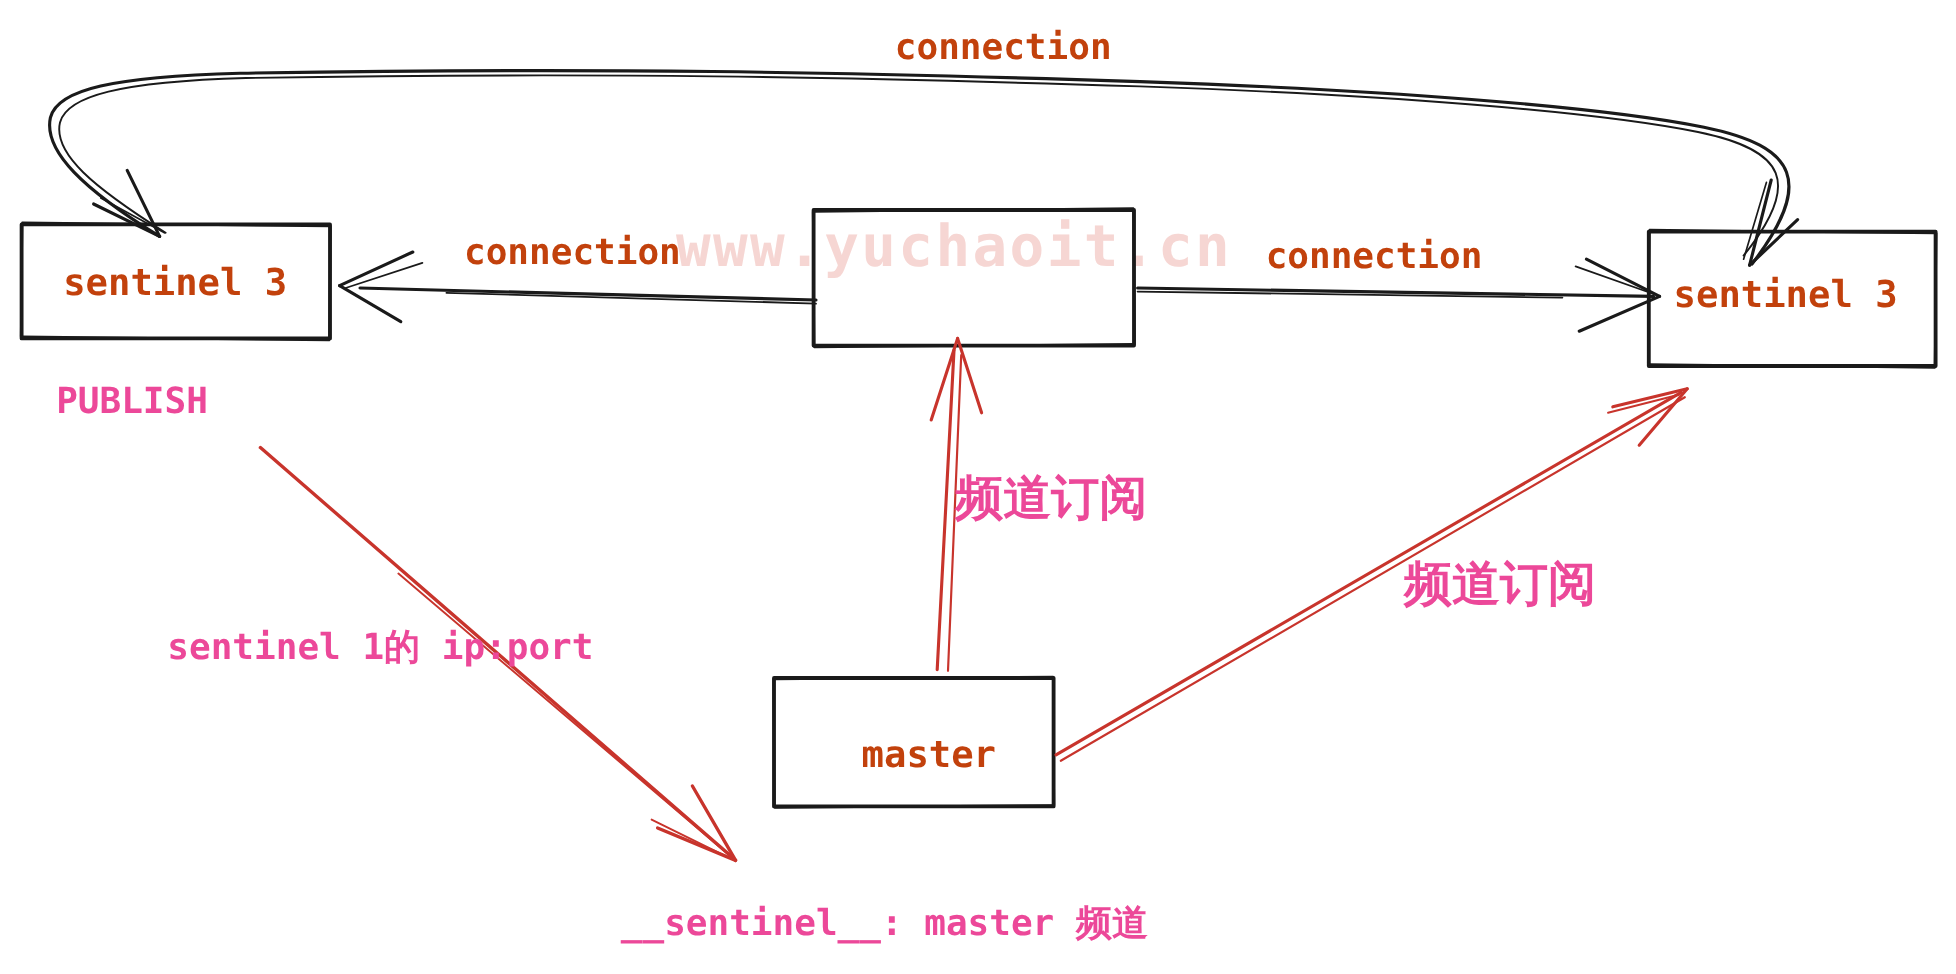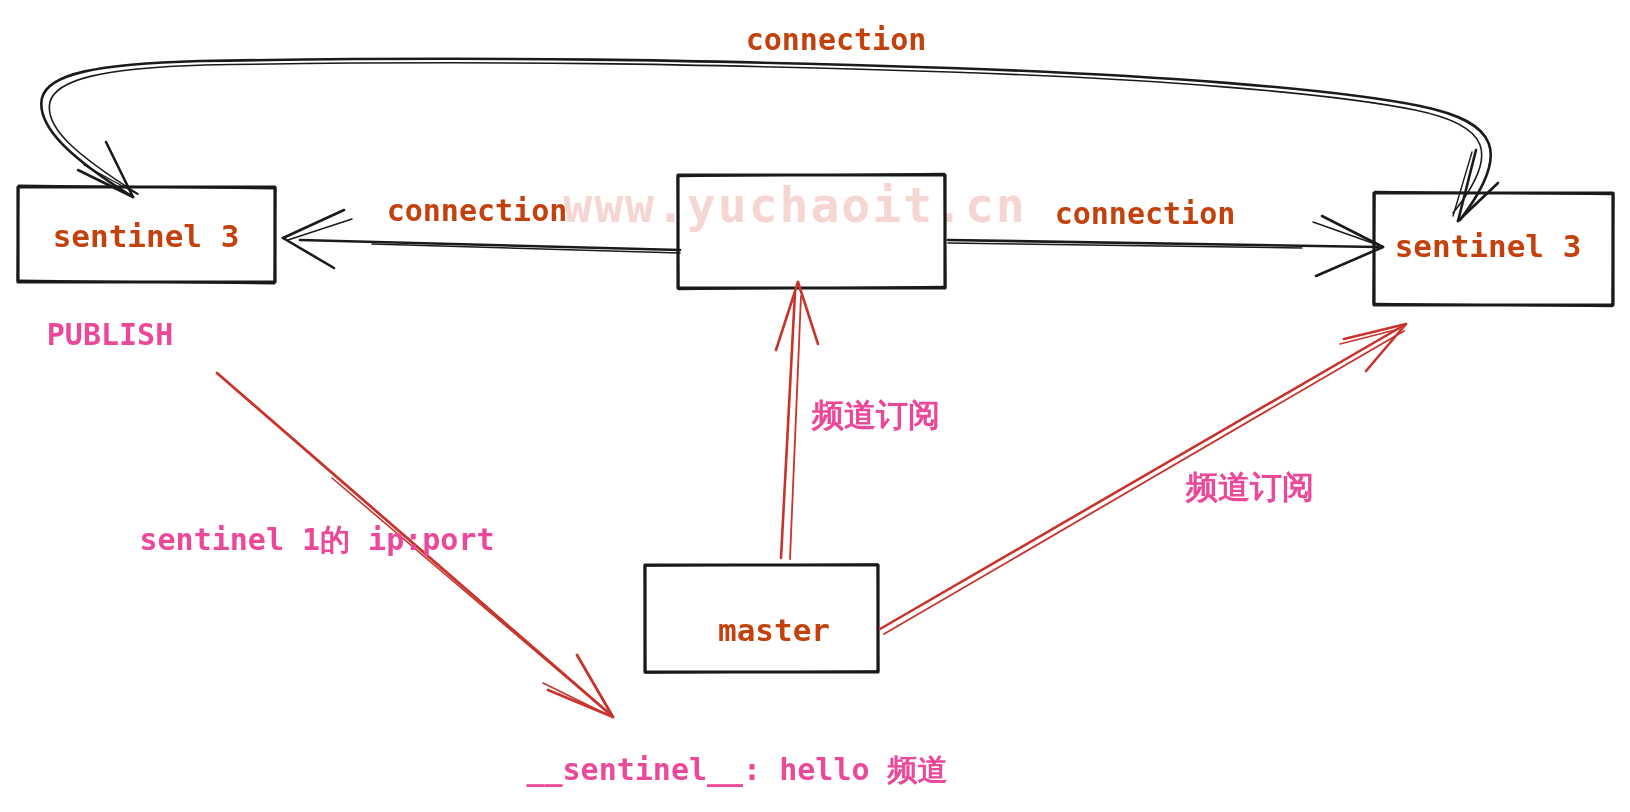--- a/index.html
+++ b/index.html
@@ -16,21 +16,21 @@
     transform:translate(-50%,-50%);
     white-space:nowrap;
     font-weight:bold;
     color:#c2410c;
     font-size:30px;
     letter-spacing:0px;
     line-height:1;
   }
   .lbl.node{font-size:31px;}
   .lbl.red{color:#ec4899;}
-  .lbl.cjk{font-size:32px;}
+  .lbl.cjk{font-size:40px;}
   .lbl.hello{font-size:30px;}
   .wm{
     font-family:"DejaVu Sans Mono","Liberation Mono",monospace;
     font-weight:bold;
     font-size:48px;
     letter-spacing:2px;
     fill:#f6d6d3;
   }
 </style>
 </head>
@@ -137,14 +137,14 @@
   <div class="lbl node" style="left:774px;top:630px;">master</div>
 
   <div class="lbl red" style="left:110px;top:335px;">PUBLISH</div>
 
   <div class="lbl red" style="left:317px;top:540px;">sentinel 1的 ip:port</div>
 
   <div class="lbl red cjk" style="left:876px;top:415px;">频道订阅</div>
 
   <div class="lbl red cjk" style="left:1250px;top:487px;">频道订阅</div>
 
-  <div class="lbl red hello" style="left:737px;top:770px;">__sentinel__: hello 频道</div>
+  <div class="lbl red hello" style="left:737px;top:770px;">__sentinel__: master 频道</div>
 </div>
 
 </body></html>

